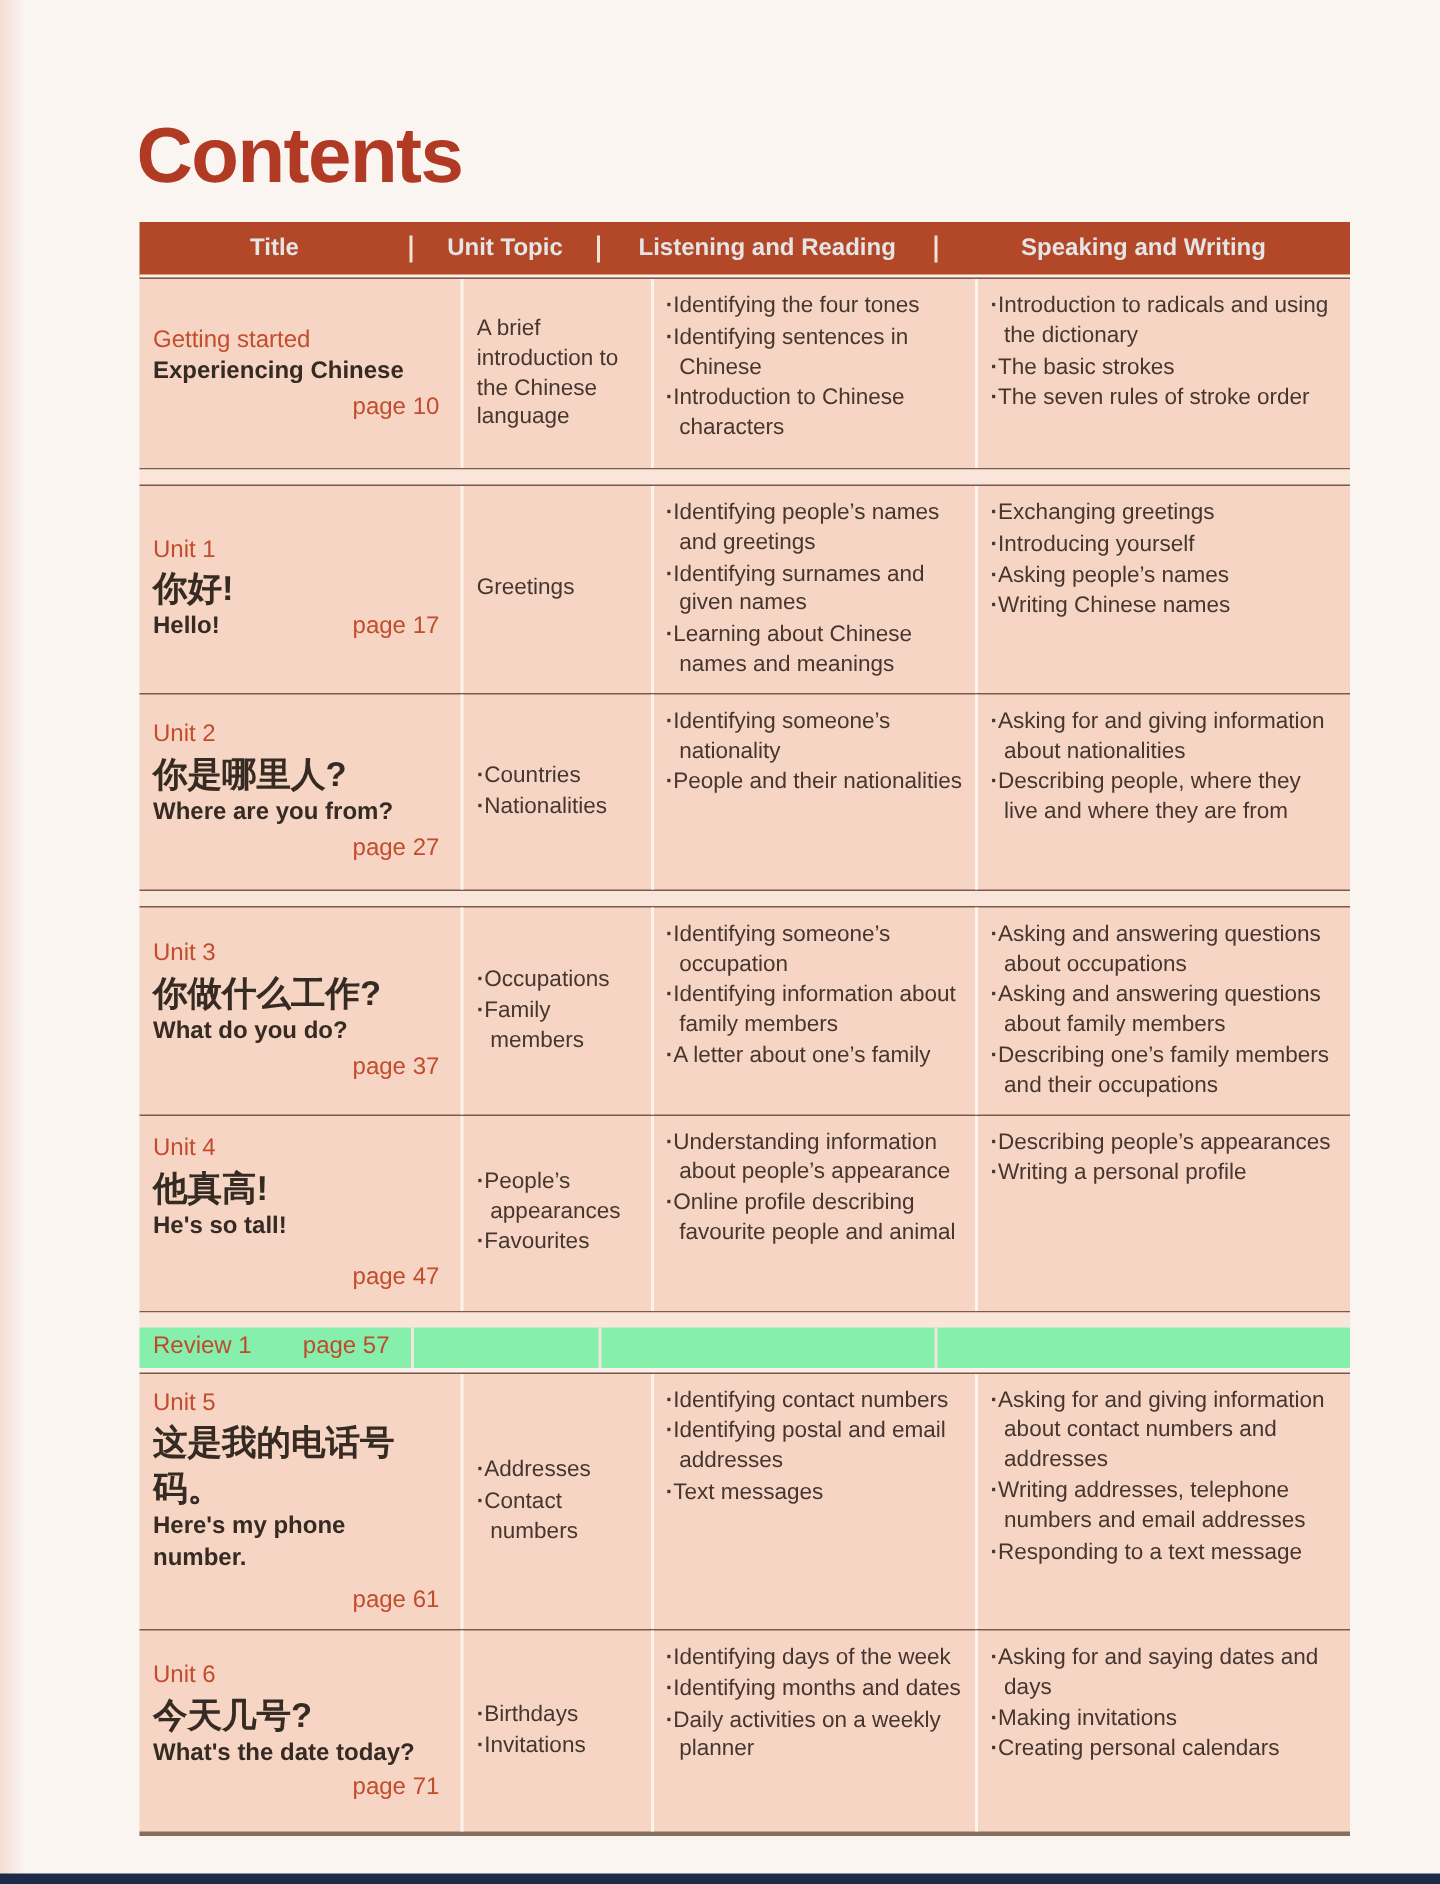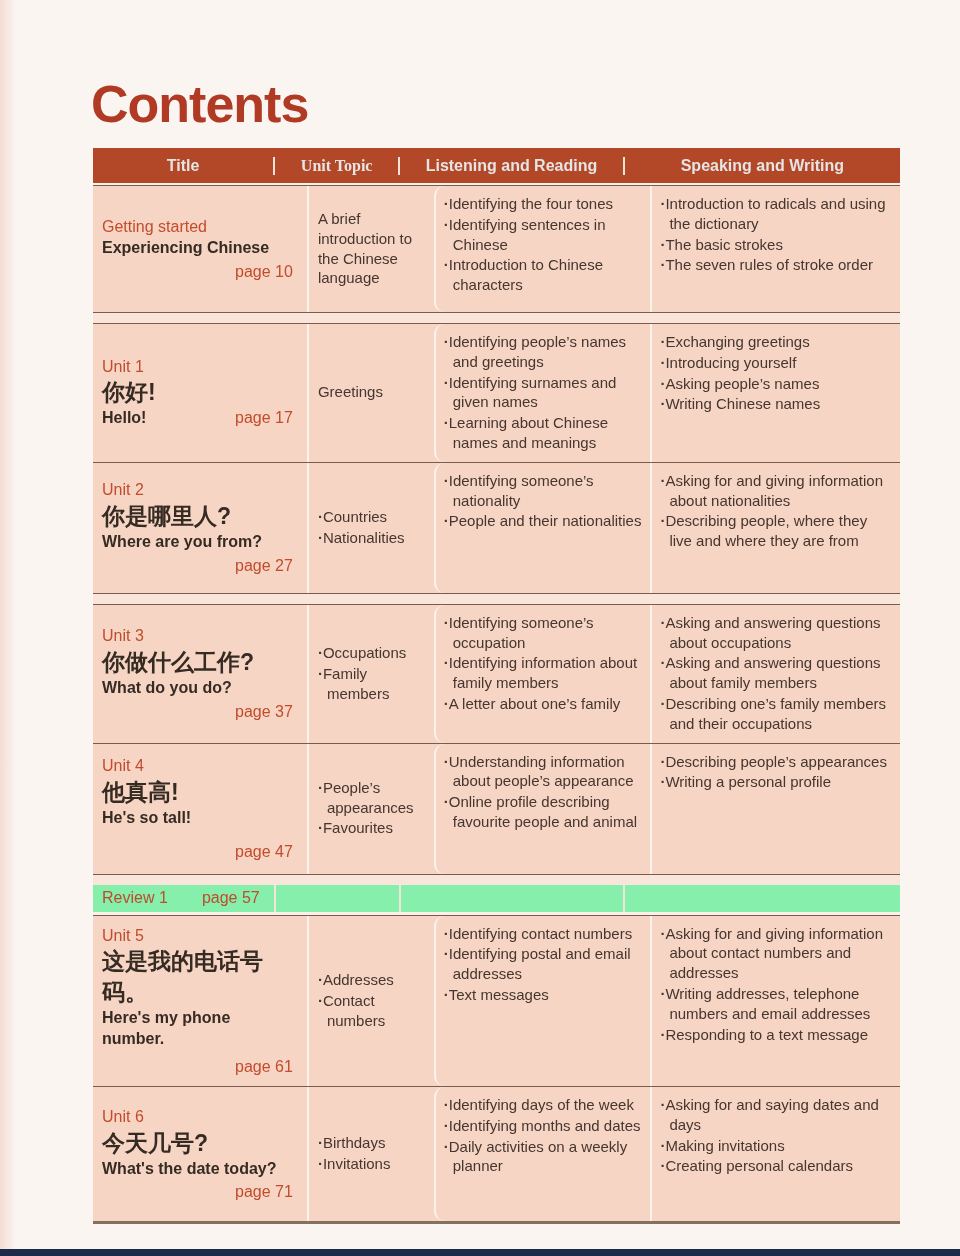--- a/index.html
+++ b/index.html
@@ -19,38 +19,38 @@
   }
 
   .toc{position:absolute;left:93px;top:148px;width:807px;}
   .toc *{box-sizing:border-box;}
 
   
   .header-row{display:flex;background:#b34829;height:37px;align-items:center;
     border-bottom:2px solid #fbf1ea;}
   .header-cell{color:#e5e5e5;font-weight:bold;font-size:16px;text-align:center;}
   .header-cell + .header-cell{border-left:2px solid #f3e2d8;}
-  .c1{width:187px;} .c2{width:130px;font-family:Liberation Serif, serif;} .c3{width:233px;} .c4{width:288px;}
+  .c1{width:187px;} .c2{width:130px;} .c3{width:233px;} .c4{width:288px;}
   .header-row .c1{width:187px;} 
 
   
   .group{background:#f6d5c5;border-top:1px solid #7a5b4c;border-bottom:1px solid #7a5b4c;}
   .gap{height:10px;background:#f9e5da;}
   .gap-s{height:3px;background:#fbf1ea;}
 
   .row{display:flex;}
   .row + .row{border-top:1px solid #7a5b4c;}
   .cell{padding:8px 8px;}
   .cell + .cell{border-left:2px solid #fdf3ed;}
 
   .title-cell{width:220px;display:flex;flex-direction:column;justify-content:center;
     padding:10px 14px 10px 9px;}
   .topic-cell{width:130px;display:flex;flex-direction:column;justify-content:center;
     padding:8px 18px 8px 9px;}
-  .listen-cell{width:223px;border-radius:10px;}
+  .listen-cell{width:223px;}
   .speak-cell{width:257px;}
 
   .unit-label{color:#c24c2c;font-size:16px;line-height:1.3;}
   .cn{font-weight:bold;font-size:23px;line-height:1.35;color:#362b23;
       font-family:Liberation Sans, sans-serif;}
   .en{font-weight:bold;font-size:16px;line-height:1.3;color:#362b23;}
   .pg{color:#c24c2c;font-size:16px;text-align:right;margin-top:4px;}
   .title-line{display:flex;justify-content:space-between;align-items:baseline;}
   .title-line .pg{margin-top:0;}
 

